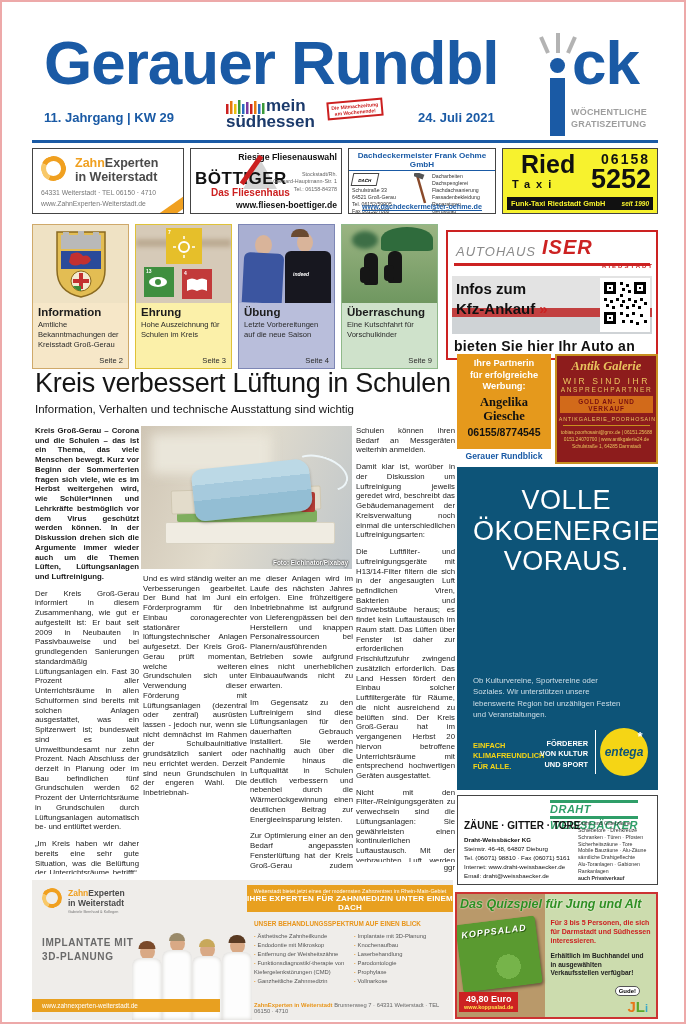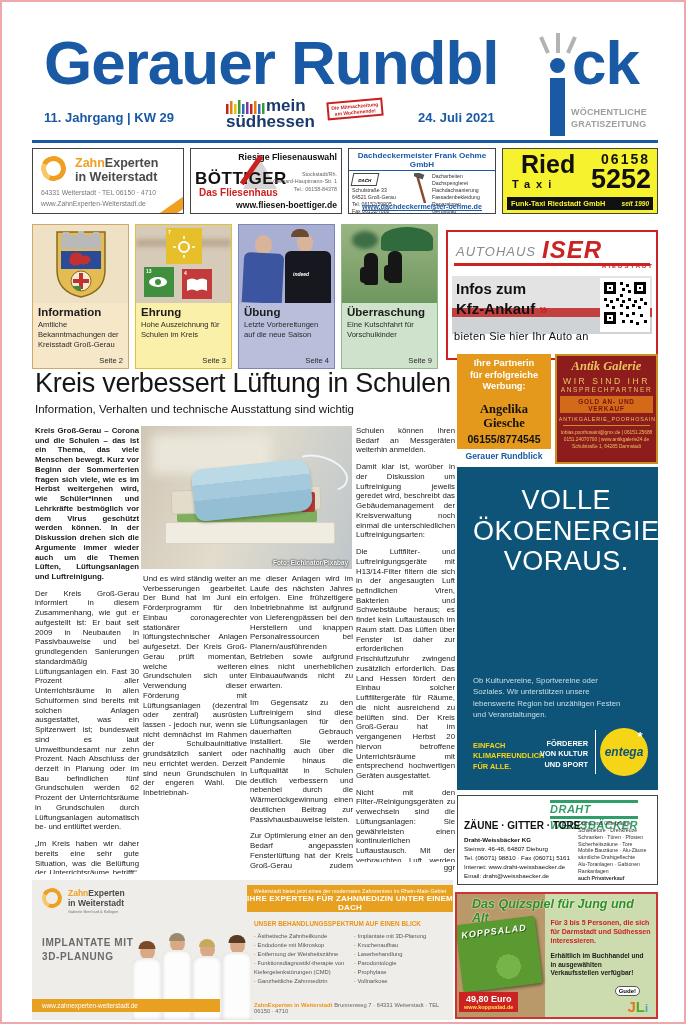--- a/index.html
+++ b/index.html
@@ -36,21 +36,21 @@
            transform:rotate(-20deg); border-left-color:#f8c868; }
   .ztext { position:absolute; left:42px; top:7px; font-size:12.5px; font-weight:bold; color:#4a4a4a; line-height:1.15; }
   .ztext .o { color:#f0a020; }
   .zdiag { position:absolute; right:-10px; bottom:-4px; width:46px; height:10px; background:#f0a020; transform:rotate(-35deg); }
   
   .bclaim { position:absolute; right:4px; top:3px; font-size:8.8px; font-weight:bold; color:#111; }
   .btri { position:absolute; left:52px; top:10px; width:34px; height:30px; background:#c9c9c9;
           clip-path:polygon(0 100%,50% 0,100% 100%); opacity:.8; }
   .bname { position:absolute; left:4px; top:20px; font-size:17px; font-weight:900; color:#111; letter-spacing:.5px; }
   .bslash { position:absolute; left:58px; top:4px; width:5px; height:34px; background:#cc2020; transform:rotate(35deg); }
-  .bsub { position:absolute; left:8px; top:38px; font-size:10px; font-weight:bold; color:#cc2020; }
+  .bsub { position:absolute; left:20px; top:38px; font-size:10px; font-weight:bold; color:#cc2020; }
   .baddr { position:absolute; right:4px; top:22px; text-align:right; font-size:5.4px; color:#666; line-height:1.35; }
   .burl { position:absolute; right:4px; bottom:3px; font-size:8.6px; font-weight:bold; color:#111; }
   
   .otitle { font-size:8.1px; font-weight:bold; color:#1a5aa5; text-align:center; border-bottom:1px solid #1a5aa5;
             padding:2px 0 1px; }
   .obody { display:flex; padding:2px 3px 0; }
   .odach { width:26px; height:13px; border:1px solid #444; font-size:4.5px; font-weight:bold; text-align:center;
            line-height:13px; transform:skewX(-12deg); margin-bottom:1px; }
   .oaddr { width:58px; font-size:5.2px; color:#333; line-height:1.35; }
   .ohammer { width:16px; }
@@ -88,29 +88,29 @@
   .indeed { position:absolute; left:54px; top:46px; font-size:5px; font-style:italic; font-weight:bold; color:#fff; }
   .canopy { position:absolute; right:4px; top:2px; width:52px; height:24px; background:#2f6b3c; border-radius:50% 50% 10% 10%; }
   .horse { position:absolute; width:14px; height:32px; background:#161616; border-radius:6px 6px 2px 2px; }
   .horse::after { content:""; position:absolute; left:-4px; top:14px; width:10px; height:16px; background:#161616; border-radius:4px; }
 
   
   .iser { position:absolute; left:444px; top:228px; width:212px; height:130px; border:2px solid #cc2222;
           background:#fff; padding:4px 6px; }
   .iser-brandrow { position:relative; height:30px; border-bottom:3px solid #cc2222; }
   .iser-b1 { position:absolute; left:2px; top:8px; font-size:13px; font-style:italic; color:#8a8a8a; letter-spacing:1px; }
-  .iser-b2 { position:absolute; left:88px; top:0px; font-size:24px; font-weight:900; font-style:italic; color:#cc2222; letter-spacing:1px; }
+  .iser-b2 { position:absolute; left:88px; top:0px; font-size:20px; font-weight:900; font-style:italic; color:#cc2222; letter-spacing:1px; }
   .iser-loc { position:absolute; right:2px; top:31px; font-size:6px; font-weight:bold; color:#cc2222; letter-spacing:2px; }
   .iser-photo { position:absolute; left:4px; right:4px; top:44px; height:58px;
                 background:linear-gradient(180deg,#e3e3e3 0 55%, #c24040 55% 70%, #cfd3d6 70% 100%); overflow:hidden; }
   .iser-l1 { position:absolute; left:4px; top:4px; font-size:15px; font-weight:900; color:#111; }
   .iser-l2 { position:absolute; left:4px; top:24px; font-size:15px; font-weight:900; color:#111; }
   .iser-ar { color:#cc2222; }
   .iser-qr { position:absolute; right:2px; top:2px; background:#fff; padding:2px; }
-  .iser-bottom { position:absolute; left:6px; bottom:16px; font-size:11px; font-weight:400; color:#111; letter-spacing:.3px; }
+  .iser-bottom { position:absolute; left:6px; bottom:4px; font-size:14px; font-weight:700; color:#111; letter-spacing:.3px; }
 
   
   .headline { position:absolute; left:33px; top:366px; font-size:27px; font-weight:400; color:#161616; letter-spacing:-0.3px; }
   .subhead { position:absolute; left:33px; top:401px; font-size:11.5px; color:#161616; }
   .col { position:absolute; font-size:7.8px; line-height:1.25; color:#1a1a1a; text-align:justify; overflow:hidden; }
   .col p { margin-bottom:7px; }
   .col .lead { font-weight:bold; }
   .c1 { left:33px;  top:424px; width:104px; height:448px; }
   .c2 { left:141px; top:572px; width:104px; height:296px; }
   .c3 { left:248px; top:572px; width:103px; height:296px; }
@@ -167,21 +167,21 @@
   .dw-lines { height:3px; background:repeating-linear-gradient(90deg,#2f9e68 0 100%); margin:1px 0; }
   .dw-logo .l1, .dw-logo .l2 { font-size:11px; font-weight:900; font-style:italic; color:#2f9e68; letter-spacing:.5px; line-height:1; }
   .dw-title { position:absolute; left:6px; top:24px; font-size:10px; font-weight:bold; color:#111; }
   .dw-contact { position:absolute; left:6px; top:40px; width:108px; font-size:6.2px; color:#111; line-height:1.45; }
   .dw-contact div:first-child { font-weight:bold; }
   .dw-serv { position:absolute; left:120px; top:24px; width:78px; font-size:5.2px; color:#333; line-height:1.32; }
   .dw-serv div:last-child { font-weight:bold; }
 
   .quiz { position:absolute; left:453px; top:890px; width:203px; height:127px; border:2px solid #cc3333;
           background:linear-gradient(90deg,#b9996a 0 44%,#ccdcae 44%); overflow:hidden; }
-  .quiz .ti { position:absolute; left:15px; top:3px; right:3px; font-size:12.5px; font-weight:bold; font-style:italic;
+  .quiz .ti { position:absolute; left:3px; top:3px; right:3px; font-size:12.5px; font-weight:bold; font-style:italic;
               color:#2f8f22; text-shadow:0 0 2px #fff; }
   .quiz .sub { position:absolute; left:47%; top:24px; right:5px; font-size:7px; font-weight:bold; color:#cc2222; line-height:1.3; }
   .quiz .bd { position:absolute; left:47%; top:58px; right:5px; font-size:6.6px; font-weight:bold; color:#222; line-height:1.3; }
   .quiz .bubble { position:absolute; right:16px; top:92px; background:#fff; border:1px solid #555; border-radius:6px;
                   font-size:6px; font-weight:bold; padding:1px 3px; }
   .quiz .chars { position:absolute; right:8px; bottom:2px; font-weight:900; font-size:15px; }
   .quiz .box { position:absolute; left:2px; top:26px; width:80px; height:68px; background:#5a9a30; border-radius:4px;
                transform:rotate(-7deg); box-shadow:1px 2px 3px rgba(0,0,0,.4);
                background-image:radial-gradient(circle at 60% 70%, #76b44a 0 18%, transparent 18%); }
   .quiz .box span { position:absolute; left:5px; top:6px; font-size:9px; font-weight:900; font-style:italic; color:#fff;
@@ -494,37 +494,37 @@
   <div class="col c1">
     <p class="lead">Kreis Groß-Gerau – Corona und die Schulen – das ist ein Thema, das viele Menschen bewegt. Kurz vor Beginn der Sommerferien fragen sich viele, wie es im Herbst weitergehen wird, wie Schüler*innen und Lehrkräfte bestmöglich vor dem Virus geschützt werden können. In der Diskussion drehen sich die Argumente immer wieder auch um die Themen Lüften, Lüftungsanlagen und Luftreinigung.</p>
     <p>Der Kreis Groß-Gerau informiert in diesem Zusammenhang, wie gut er aufgestellt ist: Er baut seit 2009 in Neubauten in Passivbauweise und bei grundlegenden Sanierungen standardmäßig Lüftungsanlagen ein. Fast 30 Prozent aller Unterrichtsräume in allen Schulformen sind bereits mit solchen Anlagen ausgestattet, was ein Spitzenwert ist; bundesweit sind es laut Umweltbundesamt nur zehn Prozent. Nach Abschluss der derzeit in Planung oder im Bau befindlichen fünf Grundschulen werden 62 Prozent der Unterrichtsräume in Grundschulen durch Lüftungsanlagen automatisch be- und entlüftet werden.</p>
     <p>„Im Kreis haben wir daher bereits eine sehr gute Situation, was die Belüftung der Unterrichtsräume betrifft“, betonen Landrat Thomas Will und sein Stellvertreter, der Erste Kreisbeigeordnete</p>
   </div>
   <div class="col c2">
     <p>Und es wird ständig weiter an Verbesserungen gearbeitet. Der Bund hat im Juni ein Förderprogramm für den Einbau coronagerechter stationärer lüftungstechnischer Anlagen aufgesetzt. Der Kreis Groß-Gerau prüft momentan, welche weiteren Grundschulen sich unter Verwendung dieser Förderung mit Lüftungsanlagen (dezentral oder zentral) ausrüsten lassen - jedoch nur, wenn sie nicht demnächst im Rahmen der Schulbauinitiative grundsätzlich saniert oder neu errichtet werden. Derzeit sind neun Grundschulen in der engeren Wahl. Die Inbetriebnah-</p>
   </div>
   <div class="col c3">
     <p>me dieser Anlagen wird im Laufe des nächsten Jahres erfolgen. Eine frühzeitigere Inbetriebnahme ist aufgrund von Lieferengpässen bei den Herstellern und knappen Personalressourcen bei Planern/ausführenden Betrieben sowie aufgrund eines nicht unerheblichen Einbauaufwands nicht zu erwarten.</p>
-    <p>Im Gegensatz zu den Luftreinigern sind diese Lüftungsanlagen für den dauerhaften Gebrauch installiert. Sie werden nachhaltig auch über die Pandemie hinaus die Luftqualität in Schulen deutlich verbessern und nebenbei durch die Wärmerückgewinnung einen deutlichen Beitrag zur Passivhausbauweise leisten.</p>
+    <p>Im Gegensatz zu den Luftreinigern sind diese Lüftungsanlagen für den dauerhaften Gebrauch installiert. Sie werden nachhaltig auch über die Pandemie hinaus die Luftqualität in Schulen deutlich verbessern und nebenbei durch die Wärmerückgewinnung einen deutlichen Beitrag zur Energieeinsparung leisten.</p>
     <p>Zur Optimierung einer an den Bedarf angepassten Fensterlüftung hat der Kreis Groß-Gerau zudem Lüftungshinweise an die Schulen herausgegeben und CO2-Messgeräte verteilt.</p>
   </div>
   <div class="col c4">
     <p>Schulen können ihren Bedarf an Messgeräten weiterhin anmelden.</p>
     <p>Damit klar ist, worüber in der Diskussion um Luftreinigung jeweils geredet wird, beschreibt das Gebäudemanagement der Kreisverwaltung noch einmal die unterschiedlichen Luftreinigungsarten:</p>
     <p>Die Luftfilter- und Luftreinigungsgeräte mit H13/14-Filter filtern die sich in der angesaugten Luft befindlichen Viren, Bakterien und Schwebstäube heraus; es findet kein Luftaustausch im Raum statt. Das Lüften über Fenster ist daher zur erforderlichen Frischluftzufuhr zwingend zusätzlich erforderlich. Das Land Hessen fördert den Einbau solcher Luftfiltergeräte für Räume, die nicht ausreichend zu belüften sind. Der Kreis Groß-Gerau hat im vergangenen Herbst 20 hiervon betroffene Unterrichtsräume mit entsprechend hochwertigen Geräten ausgestattet.</p>
     <p>Nicht mit den Filter-/Reinigungsgeräten zu verwechseln sind die Lüftungsanlagen: Sie gewährleisten einen kontinuierlichen Luftaustausch. Mit der verbrauchten Luft werden auch Viren, Bakterien und Schwebstäube über die Abluft abgesaugt und frische, gefilterte Außenluft wird den Räumen zugeführt.</p>
   </div>
   <div class="author">ggr</div>
 
   <div class="giesche">
     <div style="padding-top:4px">
       <div class="wl">Ihre Partnerin</div>
       <div class="wl">für erfolgreiche</div>
       <div class="wl">Werbung:</div>
-      <div class="nm" style="margin-top:10px">Angelika</div>
+      <div class="nm" style="margin-top:3px">Angelika</div>
       <div class="nm">Giesche</div>
       <div class="ph">06155/8774545</div>
     </div>
     <div class="strip">Gerauer Rundblick</div>
   </div>
 
   <div class="antik">
     <div class="ti">Antik Galerie</div>
     <div class="s1">WIR SIND IHR</div>
     <div class="s2">ANSPRECHPARTNER</div>

